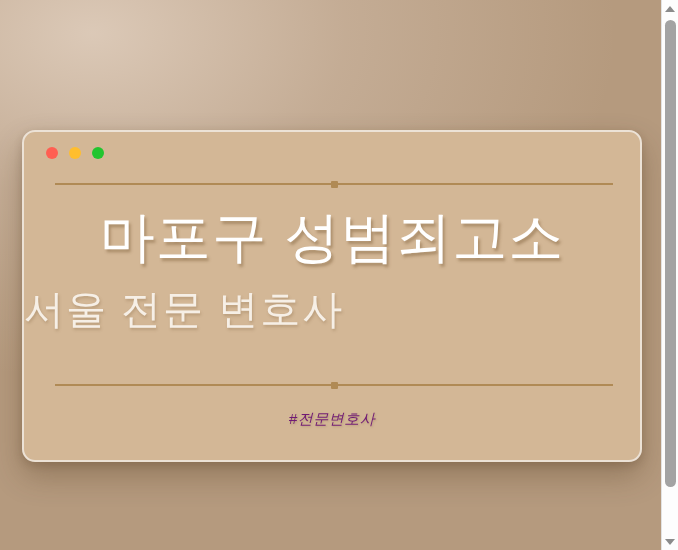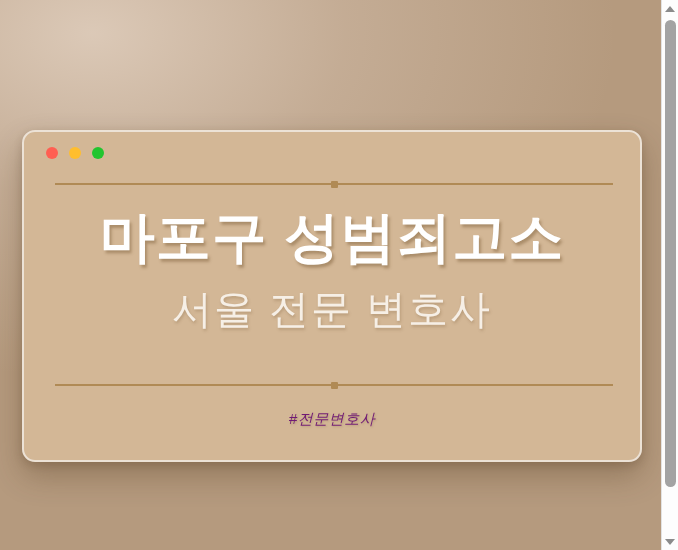--- a/index.html
+++ b/index.html
@@ -115,33 +115,32 @@
     flex-direction: column;
     align-items: center;
     justify-content: flex-start;
   }
   #slide-title {
     margin: 0;
     padding: 0;
     width: 100%;
     text-align: center;
     font-size: 55px;
-    font-weight: bold;
+    font-weight: normal;
     letter-spacing: 1px;
     color: #ffffff;
     line-height: 1.05;
     margin-top: 26px;
     text-shadow: 2px 3px 3px rgba(120,88,52,0.45);
     white-space: nowrap;
   }
   #slide-subtitle {
     margin: 0;
     padding: 0;
     width: 100%;
-    text-align: center;
     font-size: 40px;
     font-weight: normal;
     letter-spacing: 2px;
     color: #f6efe6;
     line-height: 1.1;
     margin-top: 20px;
     text-shadow: 1px 2px 3px rgba(120,88,52,0.30);
     white-space: nowrap;
   }
 

